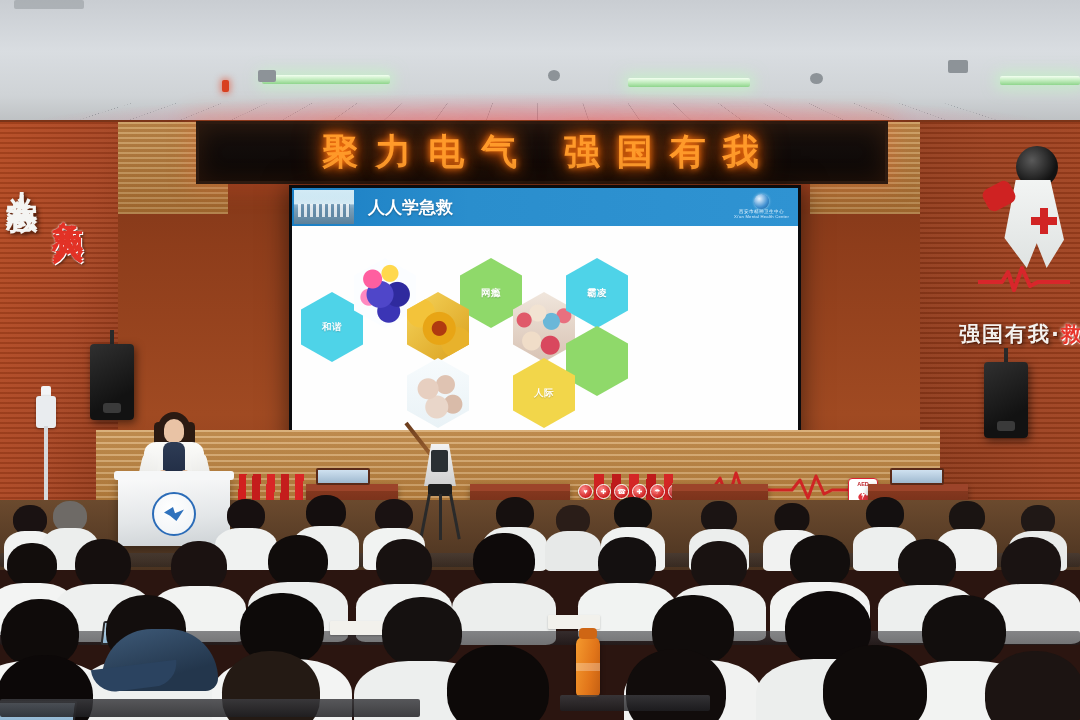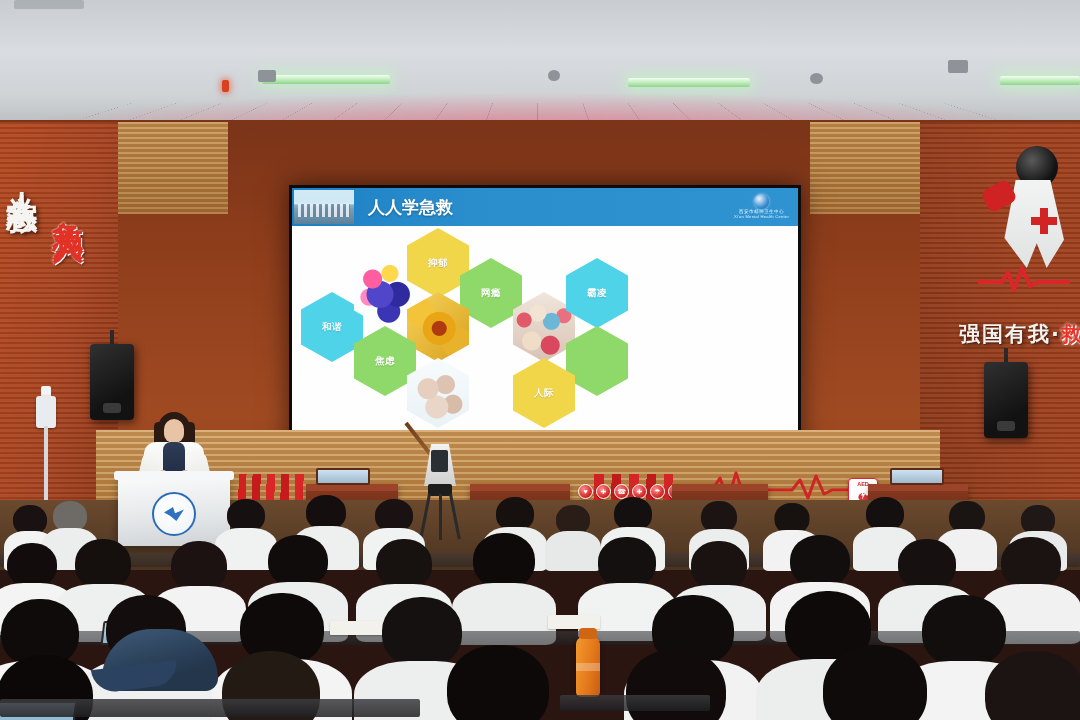--- a/index.html
+++ b/index.html
@@ -443,20 +443,23 @@
     <div class="ceil-fix" style="left:14px; top:0px; width:70px; height:9px; opacity:.5;"></div>
     <div class="pink-glow"></div>
   </div>
 
   <div class="wall-back"></div>
   <div class="wood-band wood-left"></div>
   <div class="wood-band wood-right"></div>
   <div class="wall-left-panel"></div>
   <div class="wall-right-panel"></div>
 
+  <div class="led-banner">
+    <div class="led-text">聚力电气 强国有我</div>
+  </div>
 
   <div class="v-text v-white" style="left:6px; top:166px;">人人学急救</div>
   <div class="v-text v-red" style="left:52px; top:196px;">急救为人人</div>
 
   <div class="mascot">
     <div class="head"></div>
     <div class="body"></div>
     <div class="arm"></div>
     <div class="cross-v"></div>
     <div class="cross-h"></div>
@@ -491,30 +494,24 @@
           <div class="cn">西安市精神卫生中心</div>
           <div class="en">Xi'an Mental Health Center</div>
         </div>
       </div>
 
       <div class="slide-body">
         <div class="hex" style="left:9px;   top:66px;  background:#4ed3e8;">
             <span class="lbl">和谐</span>
           </div>
         <div class="hex photo p-balloon" style="left:62px;  top:32px;"></div>
-        <div class="hex" style="left:115px; top:2px;   background:#f2d64a;">
-            <span class="lbl">抑郁</span>
-          </div>
         <div class="hex" style="left:168px; top:32px;  background:#8fd96a;">
             <span class="lbl">网瘾</span>
           </div>
         <div class="hex photo p-sunflower" style="left:115px; top:66px;"></div>
-        <div class="hex" style="left:62px;  top:100px; background:#8fd96a;">
-            <span class="lbl">焦虑</span>
-          </div>
         <div class="hex photo p-hands" style="left:115px; top:132px;"></div>
         <div class="hex photo p-crowd" style="left:221px; top:66px;"></div>
         <div class="hex" style="left:274px; top:32px;  background:#4ed3e8;">
             <span class="lbl">霸凌</span>
           </div>
         <div class="hex" style="left:274px; top:100px; background:#8fd96a;">
             <span class="lbl"></span>
           </div>
         <div class="hex" style="left:221px; top:132px; background:#f2d64a;">
             <span class="lbl">人际</span>

